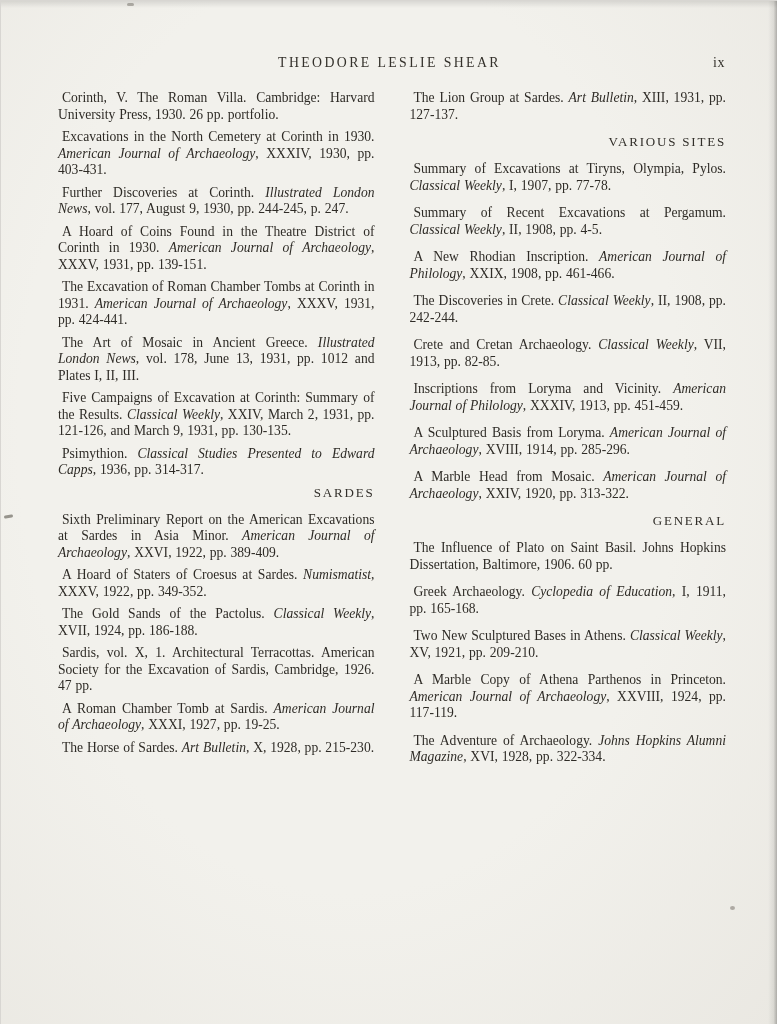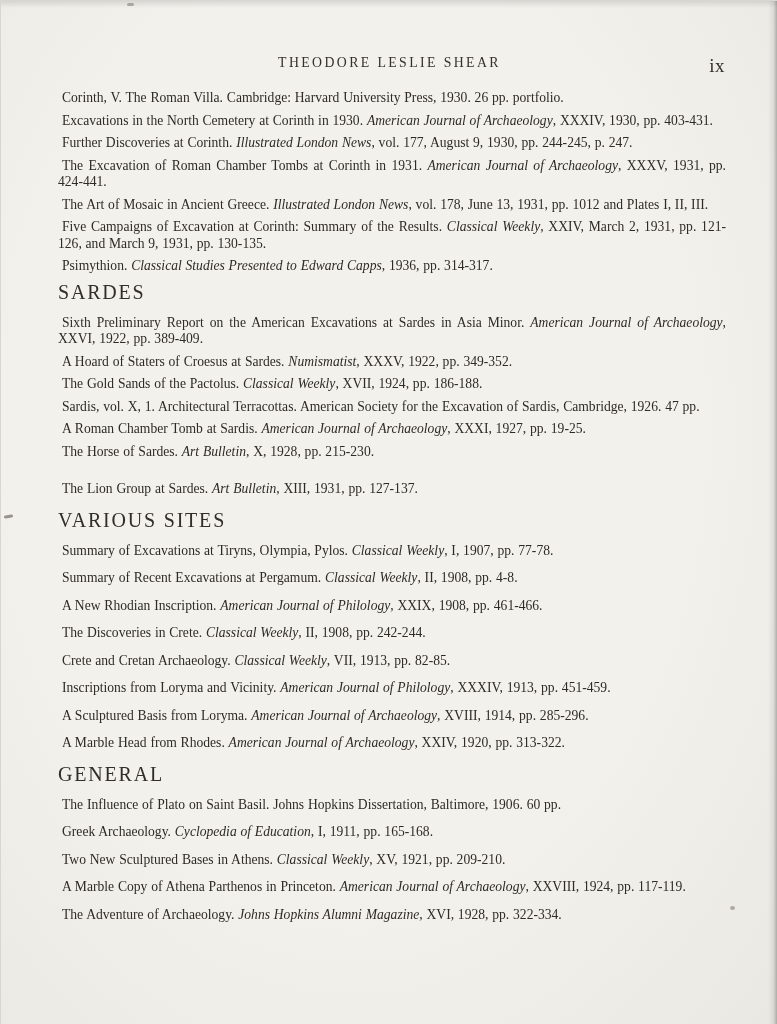--- a/index.html
+++ b/index.html
@@ -60,32 +60,31 @@
     right: 0;
     text-align: center;
     font-size: 13.8px;
     letter-spacing: 2.4px;
     color: #34312b;
   }
   .page-number {
     position: absolute;
     top: 54px;
     right: 53px;
-    font-size: 19px;
+    font-size: 14px;
     letter-spacing: 0.5px;
     color: #34312b;
   }
   .content {
     position: absolute;
     top: 89px;
     left: 57px;
     width: 668px;
     display: flex;
-    gap: 15px;
-    flex-direction: column;
+    gap: 35px;
   }
   .col {
     flex: 1 1 0;
     min-width: 0;
   }
   .entry {
     margin: 0 0 6px 0;
     font-size: 13.6px;
     line-height: 16.5px;
     text-align: justify;
@@ -97,22 +96,22 @@
   .col-right .entry {
     margin-bottom: 11px;
   }
   .entry.sp {
     margin-top: 5px;
   }
   .it {
     font-style: italic;
   }
   .section-heading {
-    text-align: left;
-    font-size: 20px;
+    text-align: right;
+    font-size: 13px;
     letter-spacing: 1.8px;
     color: #312e29;
     margin: 6px 0 11px 0;
   }
 </style>
 </head>
 <body>
 
 <div class="page">
   <div class="edge-top"></div>
@@ -122,43 +121,44 @@
   <div class="speck-c"></div>
 
   <div class="running-header">THEODORE LESLIE SHEAR</div>
   <div class="page-number">ix</div>
 
   <div class="content">
     <div class="col col-left">
         <p class="entry"><span class="">Corinth, V. The Roman Villa. Cambridge: Harvard University Press, 1930. 26 pp. portfolio.</span></p>
         <p class="entry"><span class="">Excavations in the North Cemetery at Corinth in 1930. </span><span class="it">American Journal of Archaeology</span><span class="">, XXXIV, 1930, pp. 403-431.</span></p>
         <p class="entry"><span class="">Further Discoveries at Corinth. </span><span class="it">Illustrated London News</span><span class="">, vol. 177, August 9, 1930, pp. 244-245, p. 247.</span></p>
+        <p class="entry sp"><span class="">A Hoard of Coins Found in the Theatre District of Corinth in 1930. </span><span class="it">American Journal of Archaeology</span><span class="">, XXXV, 1931, pp. 139-151.</span></p>
         <p class="entry"><span class="">The Excavation of Roman Chamber Tombs at Corinth in 1931. </span><span class="it">American Journal of Archaeology</span><span class="">, XXXV, 1931, pp. 424-441.</span></p>
         <p class="entry"><span class="">The Art of Mosaic in Ancient Greece. </span><span class="it">Illustrated London News</span><span class="">, vol. 178, June 13, 1931, pp. 1012 and Plates I, II, III.</span></p>
         <p class="entry"><span class="">Five Campaigns of Excavation at Corinth: Summary of the Results. </span><span class="it">Classical Weekly</span><span class="">, XXIV, March 2, 1931, pp. 121-126, and March 9, 1931, pp. 130-135.</span></p>
         <p class="entry sp"><span class="">Psimythion. </span><span class="it">Classical Studies Presented to Edward Capps</span><span class="">, 1936, pp. 314-317.</span></p>
         <div class="section-heading">SARDES</div>
         <p class="entry"><span class="">Sixth Preliminary Report on the American Excavations at Sardes in Asia Minor. </span><span class="it">American Journal of Archaeology</span><span class="">, XXVI, 1922, pp. 389-409.</span></p>
         <p class="entry"><span class="">A Hoard of Staters of Croesus at Sardes. </span><span class="it">Numismatist</span><span class="">, XXXV, 1922, pp. 349-352.</span></p>
         <p class="entry sp"><span class="">The Gold Sands of the Pactolus. </span><span class="it">Classical Weekly</span><span class="">, XVII, 1924, pp. 186-188.</span></p>
         <p class="entry sp"><span class="">Sardis, vol. X, 1. Architectural Terracottas. American Society for the Excavation of Sardis, Cambridge, 1926. 47 pp.</span></p>
         <p class="entry sp"><span class="">A Roman Chamber Tomb at Sardis. </span><span class="it">American Journal of Archaeology</span><span class="">, XXXI, 1927, pp. 19-25.</span></p>
         <p class="entry sp"><span class="">The Horse of Sardes. </span><span class="it">Art Bulletin</span><span class="">, X, 1928, pp. 215-230.</span></p>
       </div>
     <div class="col col-right">
         <p class="entry"><span class="">The Lion Group at Sardes. </span><span class="it">Art Bulletin</span><span class="">, XIII, 1931, pp. 127-137.</span></p>
         <div class="section-heading">VARIOUS SITES</div>
         <p class="entry"><span class="">Summary of Excavations at Tiryns, Olympia, Pylos. </span><span class="it">Classical Weekly</span><span class="">, I, 1907, pp. 77-78.</span></p>
-        <p class="entry"><span class="">Summary of Recent Excavations at Pergamum. </span><span class="it">Classical Weekly</span><span class="">, II, 1908, pp. 4-8.</span></p>
+        <p class="entry"><span class="">Summary of Recent Excavations at Pergamum. </span><span class="it">Classical Weekly</span><span class="">, II, 1908, pp. 4-5.</span></p>
         <p class="entry"><span class="">A New Rhodian Inscription. </span><span class="it">American Journal of Philology</span><span class="">, XXIX, 1908, pp. 461-466.</span></p>
         <p class="entry"><span class="">The Discoveries in Crete. </span><span class="it">Classical Weekly</span><span class="">, II, 1908, pp. 242-244.</span></p>
         <p class="entry"><span class="">Crete and Cretan Archaeology. </span><span class="it">Classical Weekly</span><span class="">, VII, 1913, pp. 82-85.</span></p>
         <p class="entry"><span class="">Inscriptions from Loryma and Vicinity. </span><span class="it">American Journal of Philology</span><span class="">, XXXIV, 1913, pp. 451-459.</span></p>
         <p class="entry sp"><span class="">A Sculptured Basis from Loryma. </span><span class="it">American Journal of Archaeology</span><span class="">, XVIII, 1914, pp. 285-296.</span></p>
-        <p class="entry sp"><span class="">A Marble Head from Rhodes. </span><span class="it">American Journal of Archaeology</span><span class="">, XXIV, 1920, pp. 313-322.</span></p>
+        <p class="entry sp"><span class="">A Marble Head from Mosaic. </span><span class="it">American Journal of Archaeology</span><span class="">, XXIV, 1920, pp. 313-322.</span></p>
         <div class="section-heading">GENERAL</div>
         <p class="entry"><span class="">The Influence of Plato on Saint Basil. Johns Hopkins Dissertation, Baltimore, 1906. 60 pp.</span></p>
         <p class="entry"><span class="">Greek Archaeology. </span><span class="it">Cyclopedia of Education</span><span class="">, I, 1911, pp. 165-168.</span></p>
         <p class="entry"><span class="">Two New Sculptured Bases in Athens. </span><span class="it">Classical Weekly</span><span class="">, XV, 1921, pp. 209-210.</span></p>
         <p class="entry"><span class="">A Marble Copy of Athena Parthenos in Princeton. </span><span class="it">American Journal of Archaeology</span><span class="">, XXVIII, 1924, pp. 117-119.</span></p>
         <p class="entry"><span class="">The Adventure of Archaeology. </span><span class="it">Johns Hopkins Alumni Magazine</span><span class="">, XVI, 1928, pp. 322-334.</span></p>
       </div>
   </div>
 </div>
 

